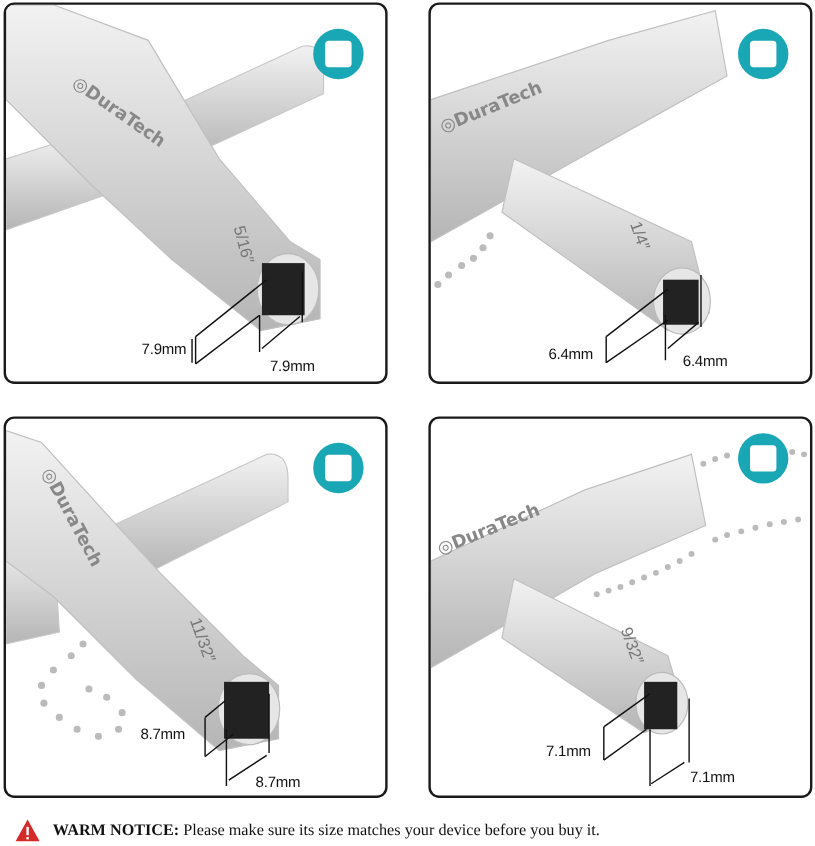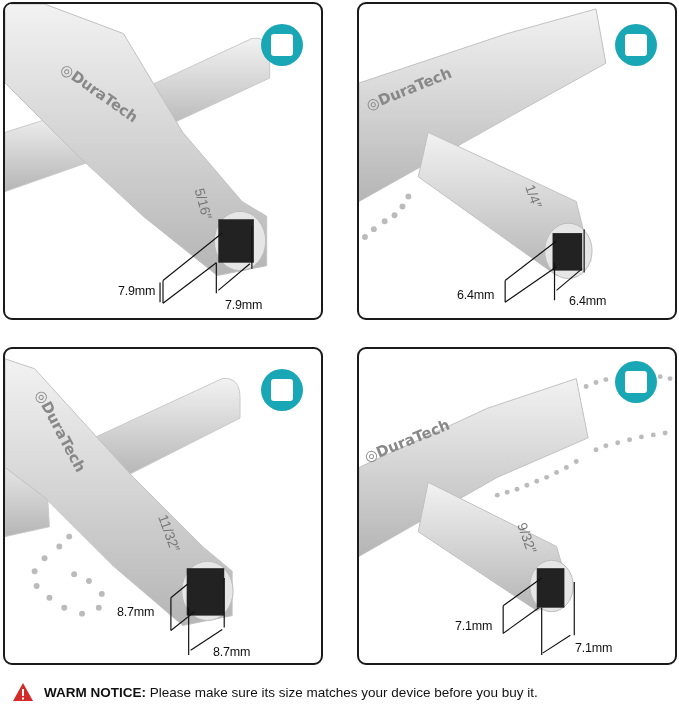--- a/index.html
+++ b/index.html
@@ -15,21 +15,21 @@
     background:#1aa7b5; top:20px; right:18px;
   }
   .badge .sq { position:absolute; left:10px; top:10px; width:22px; height:22px; background:#ffffff; border-radius:3px; }
   .dim {
     position:absolute; font-size:12.5px; color:#111; letter-spacing:-0.2px;
   }
   .notice {
     position:absolute; left:12px; top:681px; height:22px; display:flex; align-items:center;
   }
   .notice .warn { width:22px; height:20px; margin-right:10px; }
-  .notice .text { font-size:13.5px; color:#111; }
+  .notice .text { font-size:13.5px; color:#111;font-family:Liberation Serif, serif; }
   .notice .text b { font-weight:bold; }
 </style>
 </head>
 <body>
 
 <div class="panel" style="left:3px; top:2px;">
   <svg class="art" viewBox="0 0 320 318">
     <defs>
       <linearGradient id="g1" x1="0" y1="0" x2="0" y2="1">
         <stop offset="0" stop-color="#f2f2f2"></stop>

